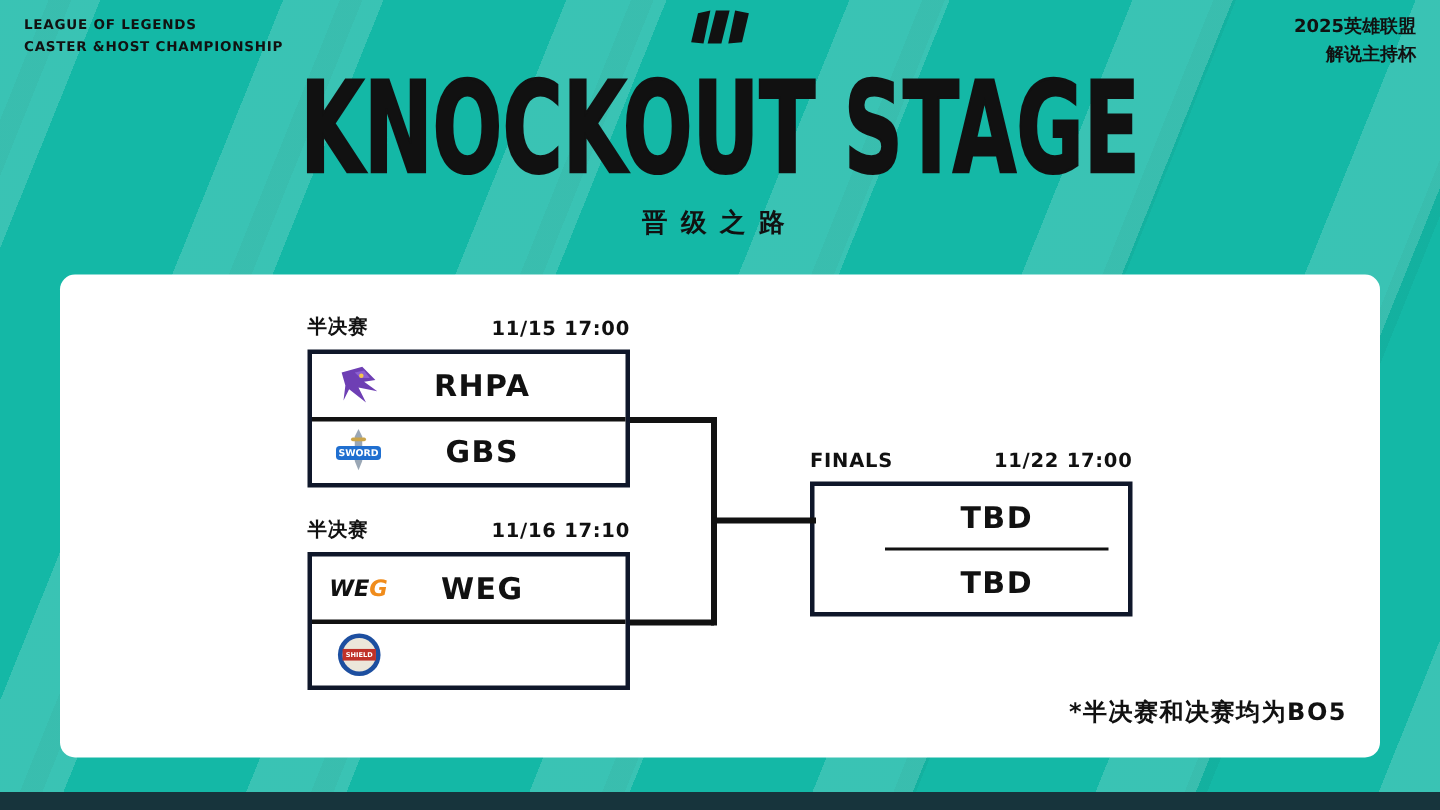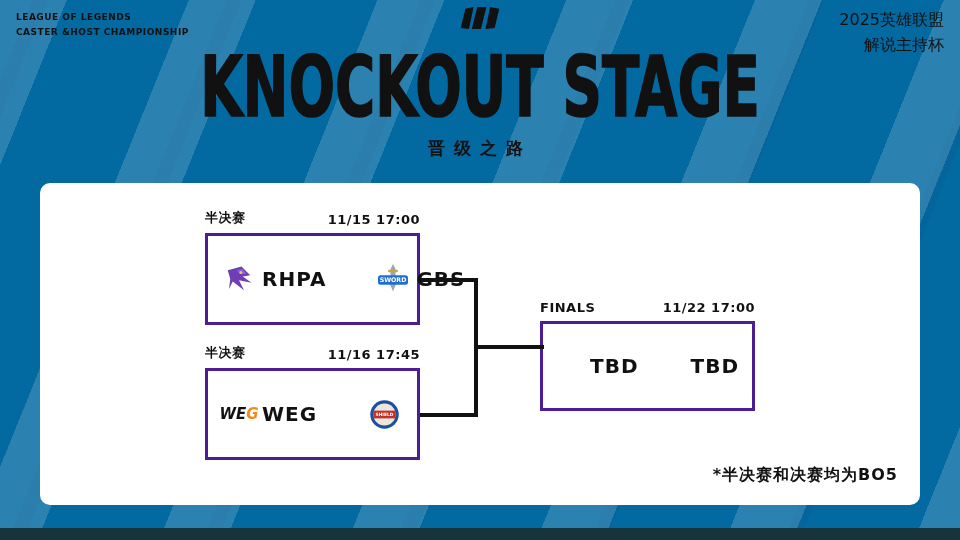--- a/index.html
+++ b/index.html
@@ -1,37 +1,37 @@
 <!DOCTYPE html>
 <html><head>
 <meta charset="utf-8">
 <style>
   html,body{margin:0;padding:0;background:#444;}
   .stage{
     position:relative;width:960px;height:540px;overflow:hidden;
-    background:#0369a1;color:#111;
+    background:#14b8a6;color:#111;
     font-family:"DejaVu Sans","Liberation Sans",sans-serif;
   }
   .stripes{
     position:absolute;inset:0;
     background:
       repeating-linear-gradient(112deg,
         rgba(255,255,255,0.16) 0 62px,
         rgba(255,255,255,0) 62px 175px),
       repeating-linear-gradient(112deg,
         rgba(0,0,0,0.04) 30px 44px,
         rgba(0,0,0,0) 44px 210px);
   }
   .top-left{
     position:absolute;left:16px;top:10px;
     font-size:9px;font-weight:bold;letter-spacing:.5px;line-height:1.7;
   }
   .top-right{
     position:absolute;right:16px;top:8px;text-align:right;
-    font-size:16px;font-weight:normal;line-height:1.55;
+    font-size:12px;font-weight:bold;line-height:1.55;
   }
   .event-logo{position:absolute;left:50%;top:5px;transform:translateX(-50%);}
   .title{
     position:absolute;top:44px;left:0;width:100%;text-align:center;
     font-size:74px;font-weight:bold;line-height:1;white-space:nowrap;
     transform:scale(0.74,1.14);transform-origin:center top;
     -webkit-text-stroke:1.5px #111;
   }
   .subtitle{
     position:absolute;top:137px;left:0;width:100%;text-align:center;
@@ -40,22 +40,22 @@
   .panel{
     position:absolute;left:40px;top:183px;width:880px;height:322px;
     background:#fff;border-radius:10px;
   }
   .match{position:absolute;}
   .match-head{
     display:flex;justify-content:space-between;align-items:flex-end;
     font-size:13px;font-weight:bold;margin-bottom:6px;letter-spacing:.5px;gap:29px;
   }
   .match-box{
-    border:3px solid #4c1d95;background:#fff;
-    display:flex;flex-direction:row;box-sizing:border-box;
+    border:3px solid #0f172a;background:#fff;
+    display:flex;flex-direction:column;box-sizing:border-box;
   }
   .team-row{flex:1;display:flex;align-items:center;padding:0 8px;}
   .seam{height:0;border-top:3px solid #111;}
   .seam.inset{border-top-width:2px;margin:0 13px;}
   .team-logo{width:46px;display:flex;justify-content:center;align-items:center;}
   .team-name{
     flex:1;text-align:center;font-size:20px;font-weight:bold;
     letter-spacing:1px;margin-right:28px;
   }
   .sf1{left:165px;top:26px;width:215px;}
@@ -134,21 +134,21 @@
             </svg>
           </span>
           <span class="team-name">GBS</span>
         </div>
       </div>
     </div>
 
     <div class="match sf sf2">
       <div class="match-head">
         <span>半决赛</span>
-        <span>11/16 17:45</span>
+        <span>11/16 17:10</span>
       </div>
       <div class="match-box">
         <div class="team-row">
           <span class="team-logo">
             <span class="weg-logo"><span>WE</span><span class="weg-g">G</span></span>
           </span>
           <span class="team-name">WEG</span>
         </div>
         <div class="seam"></div>
         <div class="team-row">

